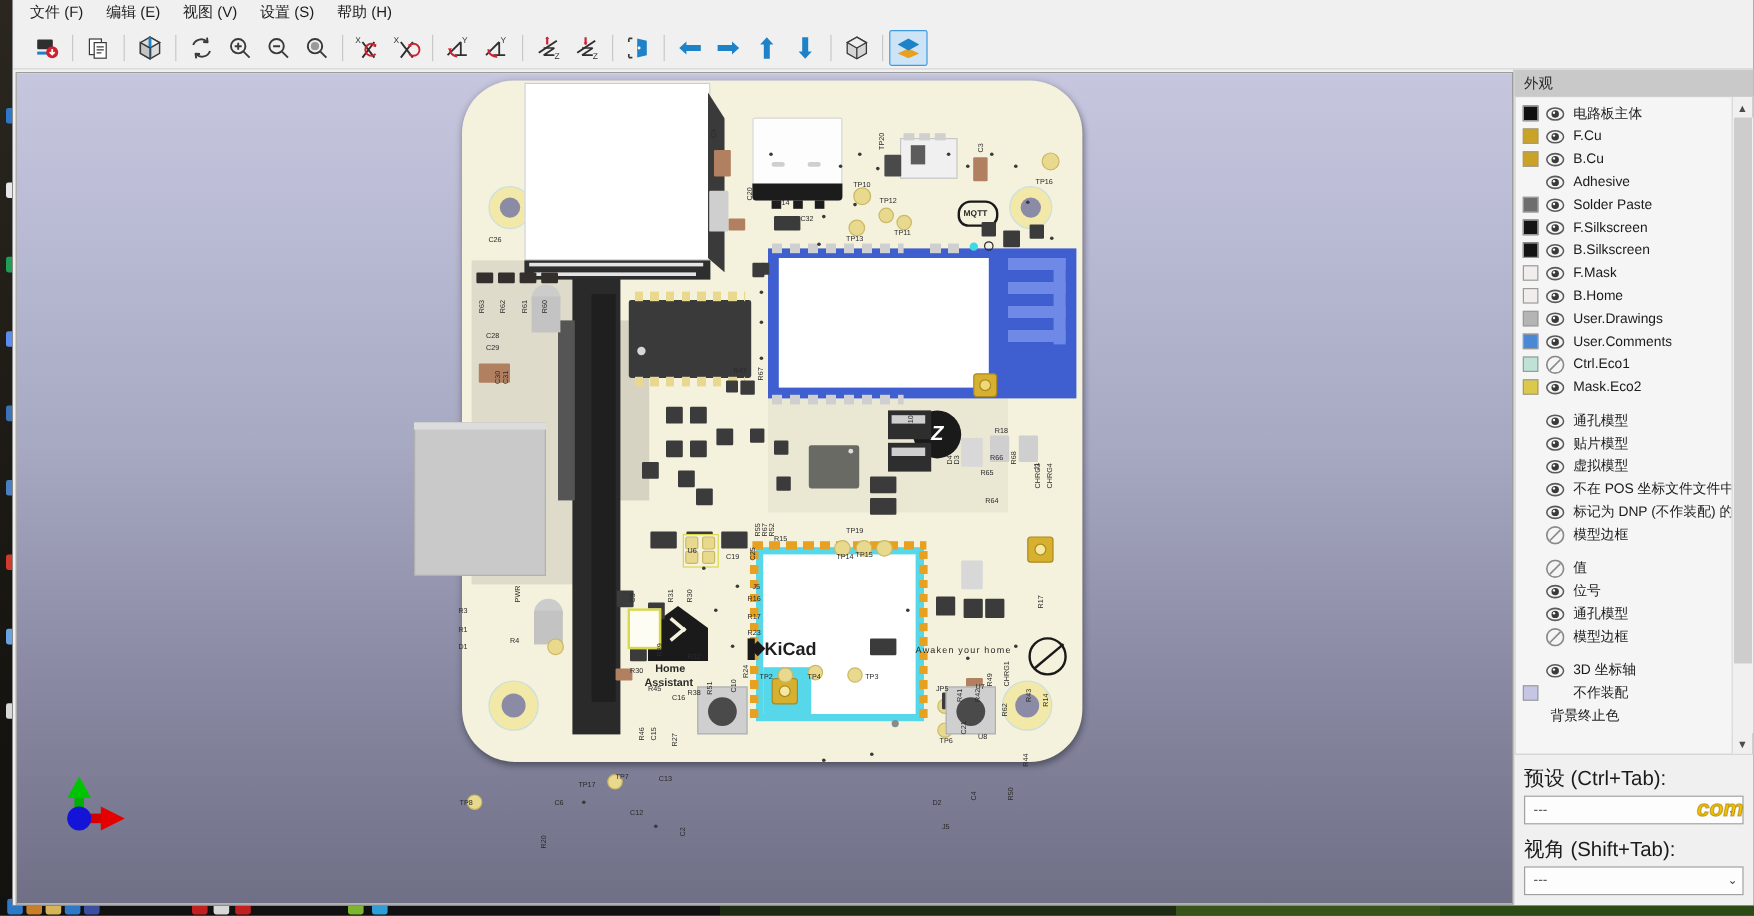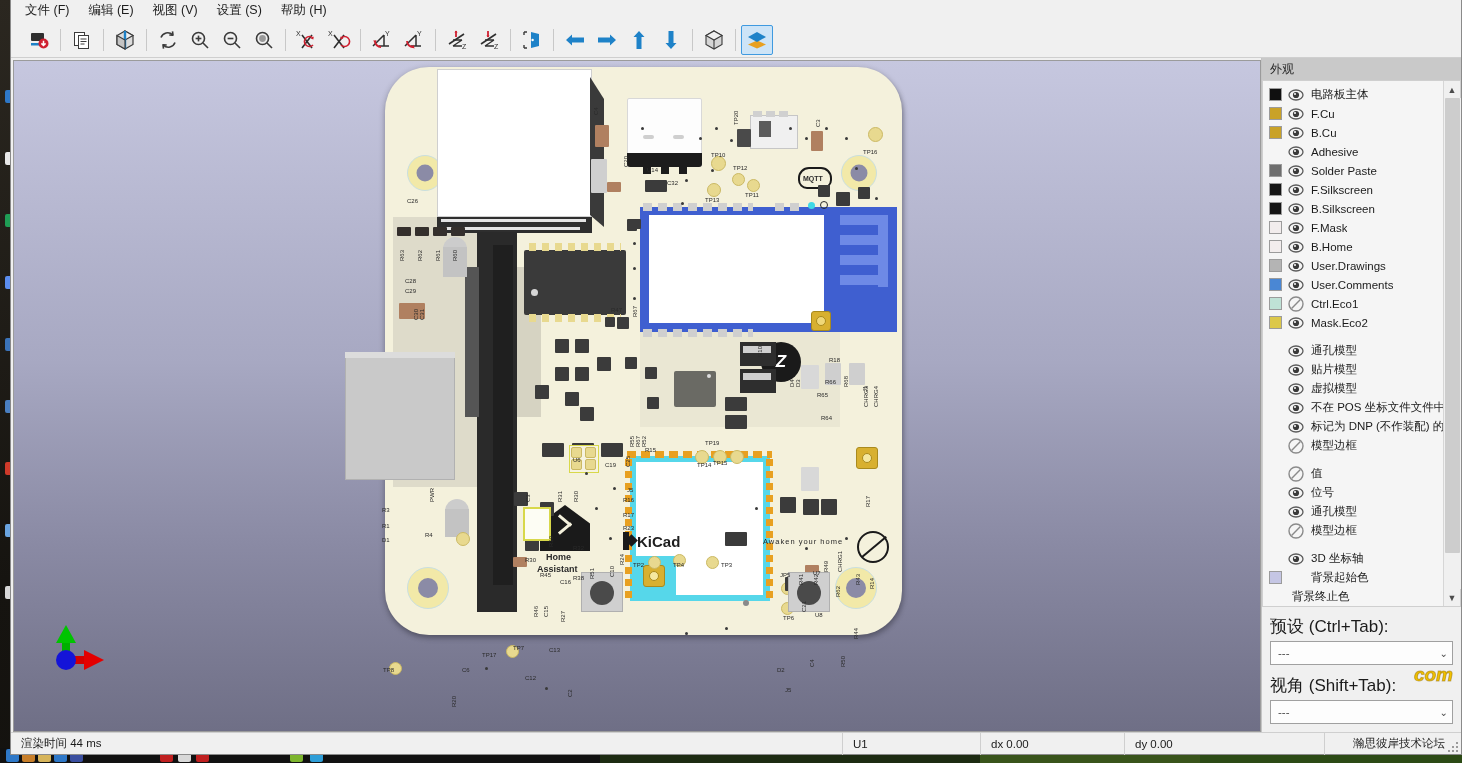--- a/index.html
+++ b/index.html
@@ -943,21 +943,21 @@
               <span class="eye"><svg width="16" height="16" viewBox="0 0 16 16">
                   <ellipse cx="8" cy="8" rx="7" ry="5" fill="none" stroke="#5a5a5a" stroke-width="1.3"></ellipse>
                   <circle cx="8" cy="8" r="3.1" fill="#3a3a3a"></circle>
                   <circle cx="7" cy="7" r="1" fill="#ffffff"></circle>
                 </svg></span>
               <span class="lname">3D 坐标轴</span>
             </div>
             <div class="lrow">
               <span class="swatch" style="background: rgb(197, 198, 228);"></span>
               <span class="eye"></span>
-              <span class="lname">背景起始色</span>
+              <span class="lname">不作装配</span>
             </div>
             <div class="lrow">
               <span class="eye"></span>
               <span class="lname">背景终止色</span>
             </div>
           </div>
         <div id="vsb">
           <div class="sb-arrow">▲</div>
           <div class="sb-track">
             <div class="sb-thumb" style="top:0;height:455px;"></div>
@@ -974,30 +974,15 @@
         </div>
         <div class="plabel" style="margin-top:9px;">视角 (Shift+Tab):</div>
         <div class="pcombo">
           <span>---</span>
           <span class="caret">⌄</span>
         </div>
       </div>
     </div>
   </div>
 
-  <div id="statusbar">
-    <div class="scell" id="sc1">渲染时间 44 ms</div>
-    <div class="scell" id="sc3">U1</div>
-    <div class="scell" id="sc4">dx 0.00</div>
-    <div class="scell" id="sc2">dy 0.00</div>
-    <div class="scell" id="sc5">瀚思彼岸技术论坛</div>
-    <div id="grip">
-      <i style="left:8px;top:8px;"></i>
-        <i style="left:4px;top:8px;"></i>
-        <i style="left:8px;top:4px;"></i>
-      <i style="left:0px;top:8px;"></i>
-        <i style="left:4px;top:4px;"></i>
-        <i style="left:8px;top:0px;"></i>
-    </div>
-  </div>
 
   <div class="wm" id="wm-com">com</div>
 </div>
 
 </body></html>

